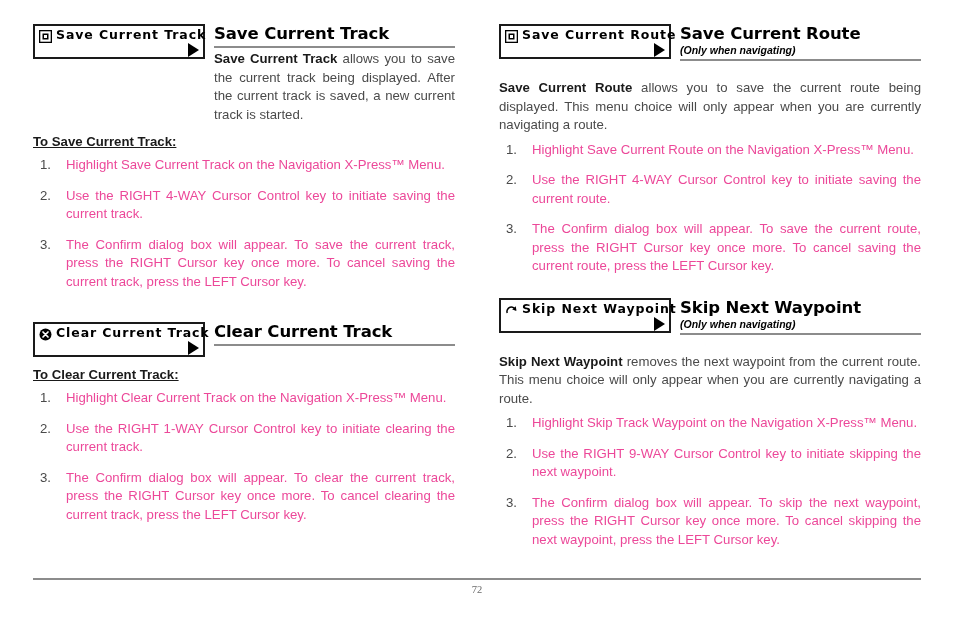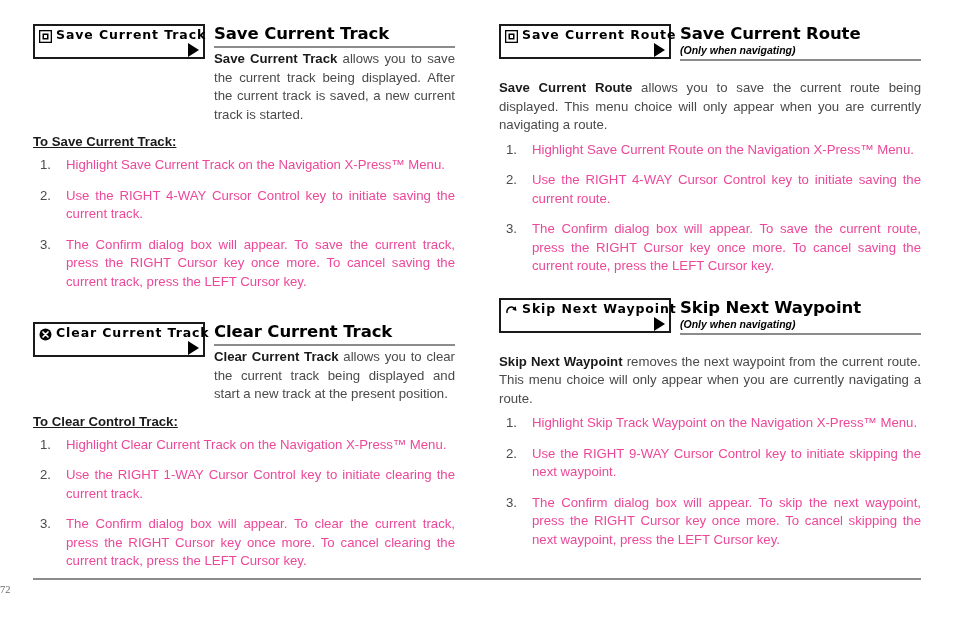--- a/index.html
+++ b/index.html
@@ -174,21 +174,21 @@
     top: 578px;
     width: 888px;
     height: 2px;
     background: #8c8c8c;
   }
   .page-num {
     position: absolute;
     left: 0;
     top: 584px;
     width: 954px;
-    text-align: left;
+    text-align: center;
     font-size: 10.5px;
     color: #6a6a6a;
     font-family: "Liberation Serif", serif;
   }
 </style>
 </head>
 <body>
 
 <div class="page">
 
@@ -242,28 +242,25 @@
                   <path d="M4 4 L9 9 M9 4 L4 9" stroke="#fff" stroke-width="1.7" stroke-linecap="round"></path>
                 </svg>
               </span>
               <span>Clear Current Track</span>
             </div>
             <span class="menu-chip-arrow"></span>
           </div>
           <div class="head-title-wrap">
             <h2 class="head-title">Clear Current Track</h2>
             <div class="head-rule"></div>
-            <p class="body-para">
-              <b>Clear Current Track</b><span> allows you to clear the current track being displayed and start a new track at the present position.</span>
-            </p>
           </div>
         </div>
 
         <div class="sub-head-wrap">
-          <span class="sub-head">To Clear Control Track:</span>
+          <span class="sub-head">To Clear Current Track:</span>
         </div>
         <ol class="steps">
           <li>Highlight Clear Current Track on the Navigation X-Press™ Menu.</li>
           <li>Use the RIGHT 1-WAY Cursor Control key to initiate clearing the current track.</li>
           <li>The Confirm dialog box will appear. To clear the current track, press the RIGHT Cursor key once more. To cancel clearing the current track, press the LEFT Cursor key.</li>
         </ol>
       </div>
 
     </div>
 

